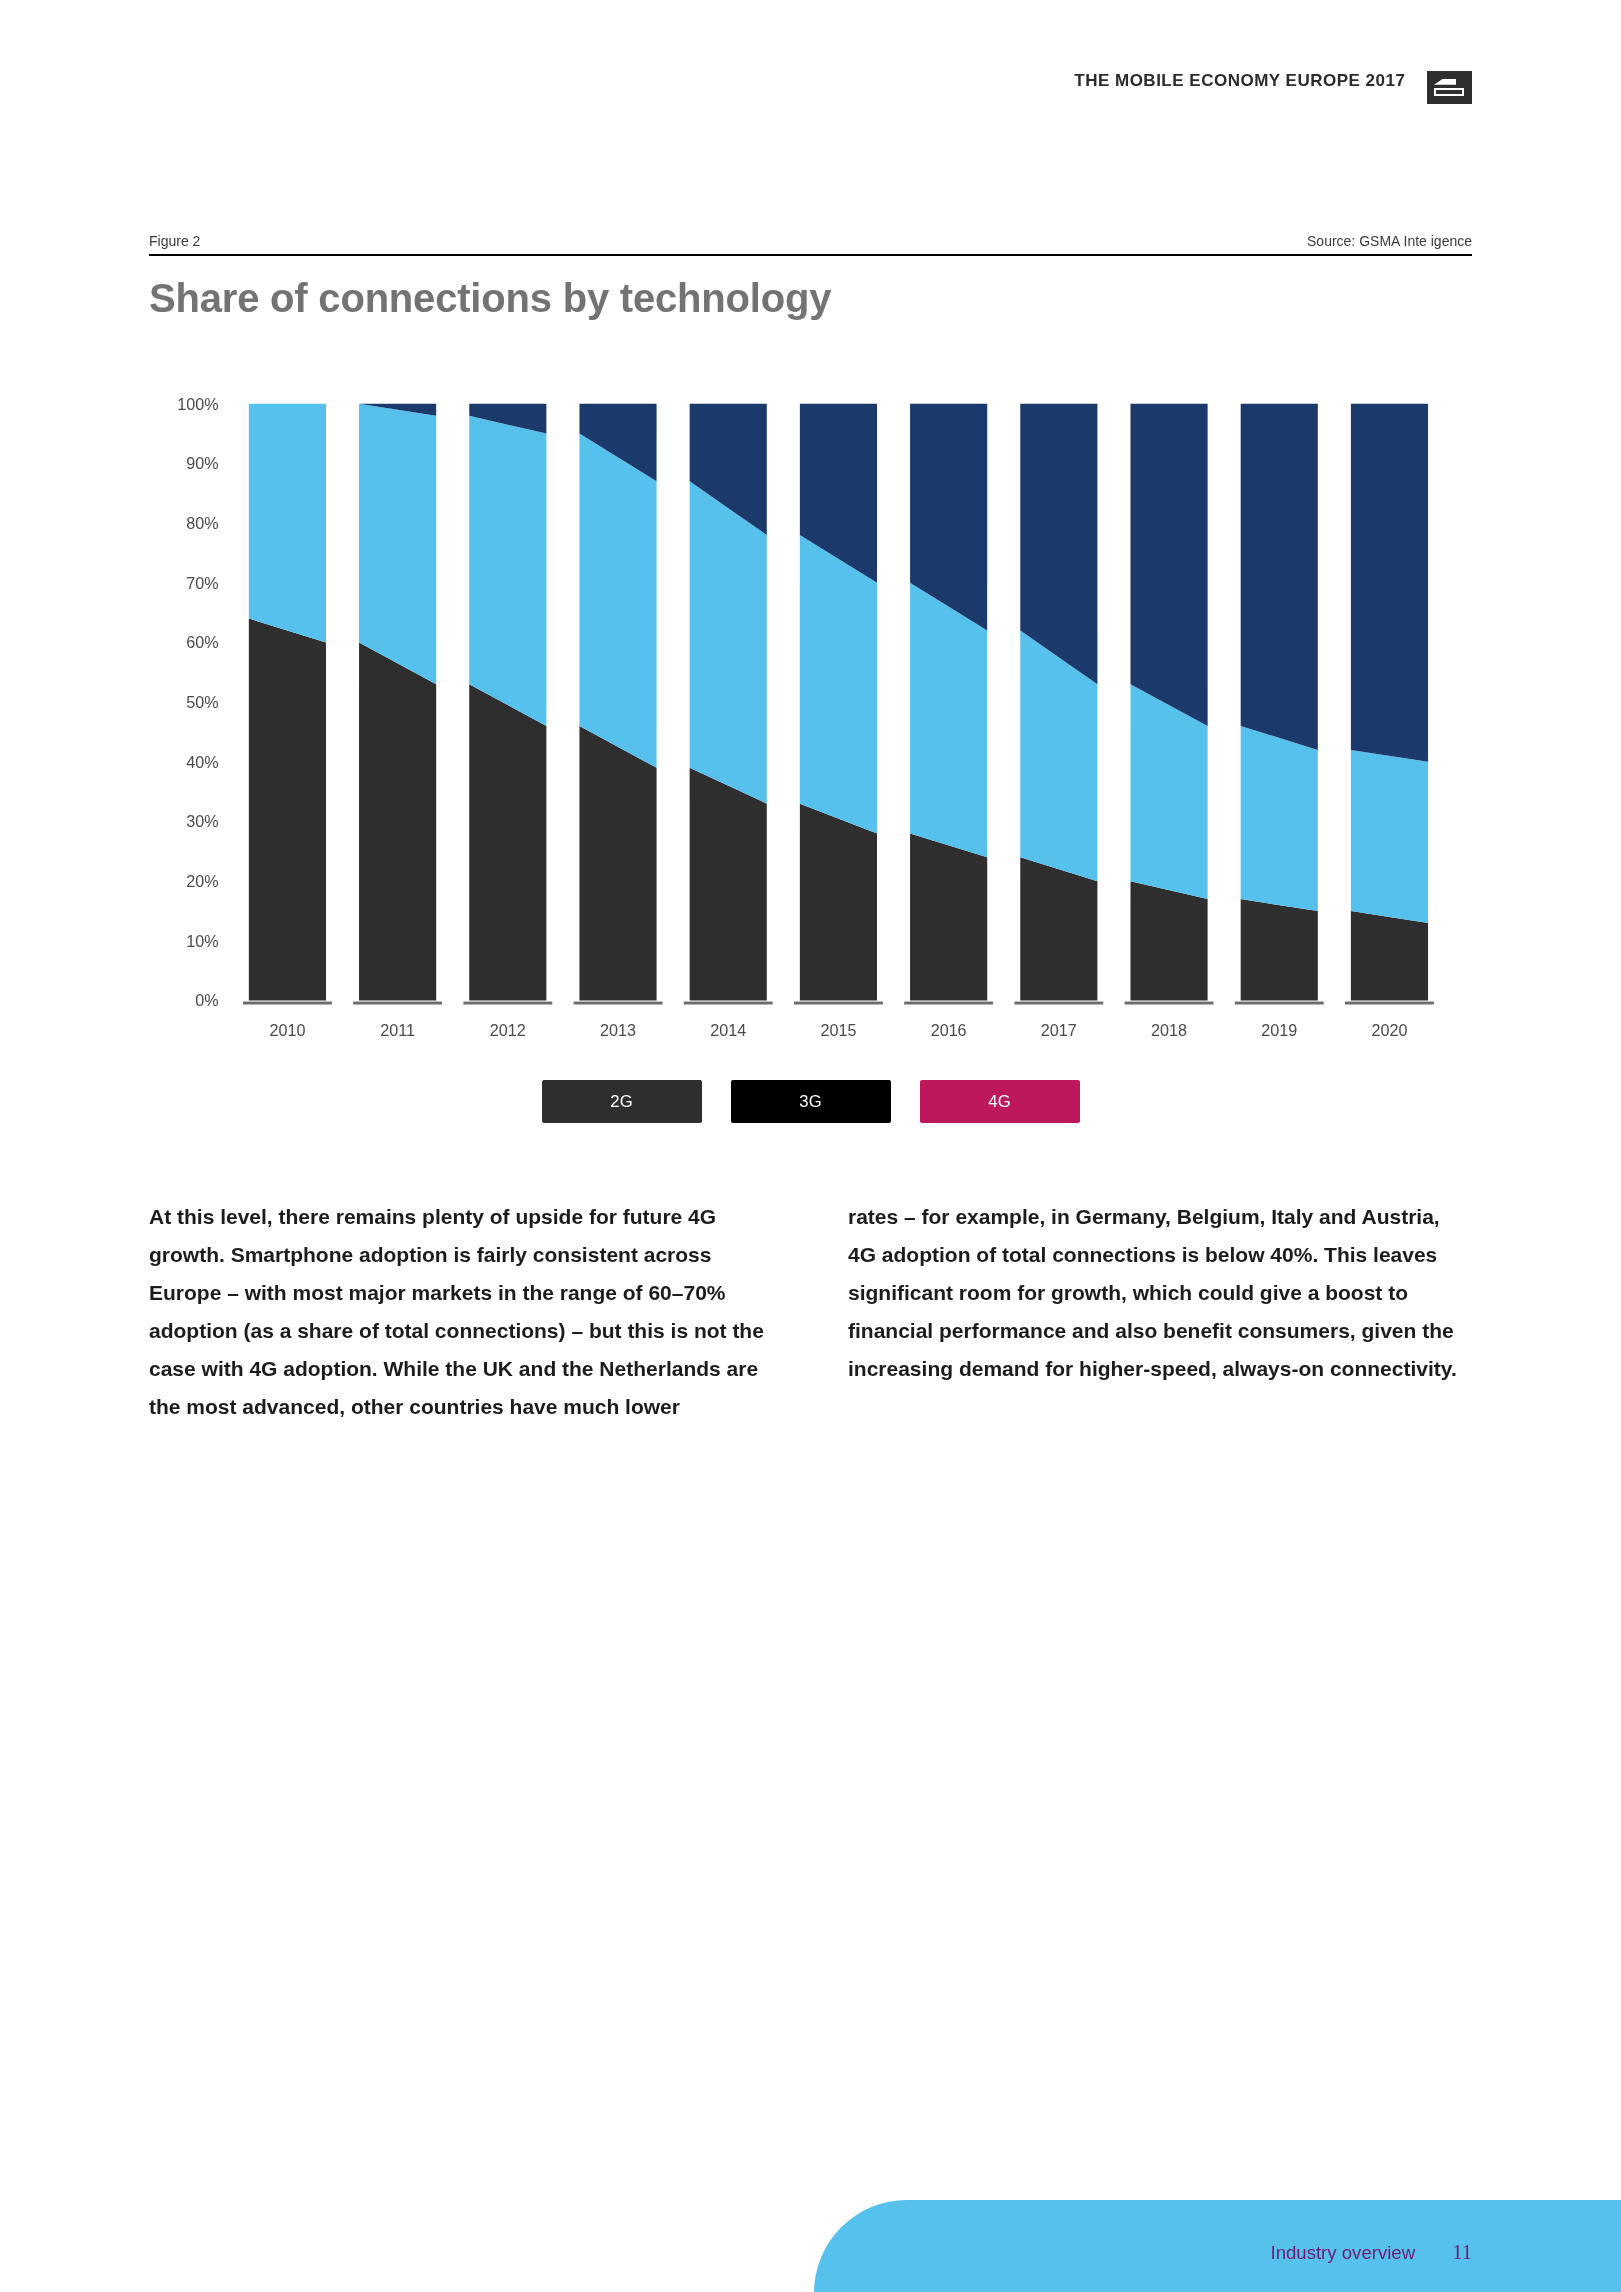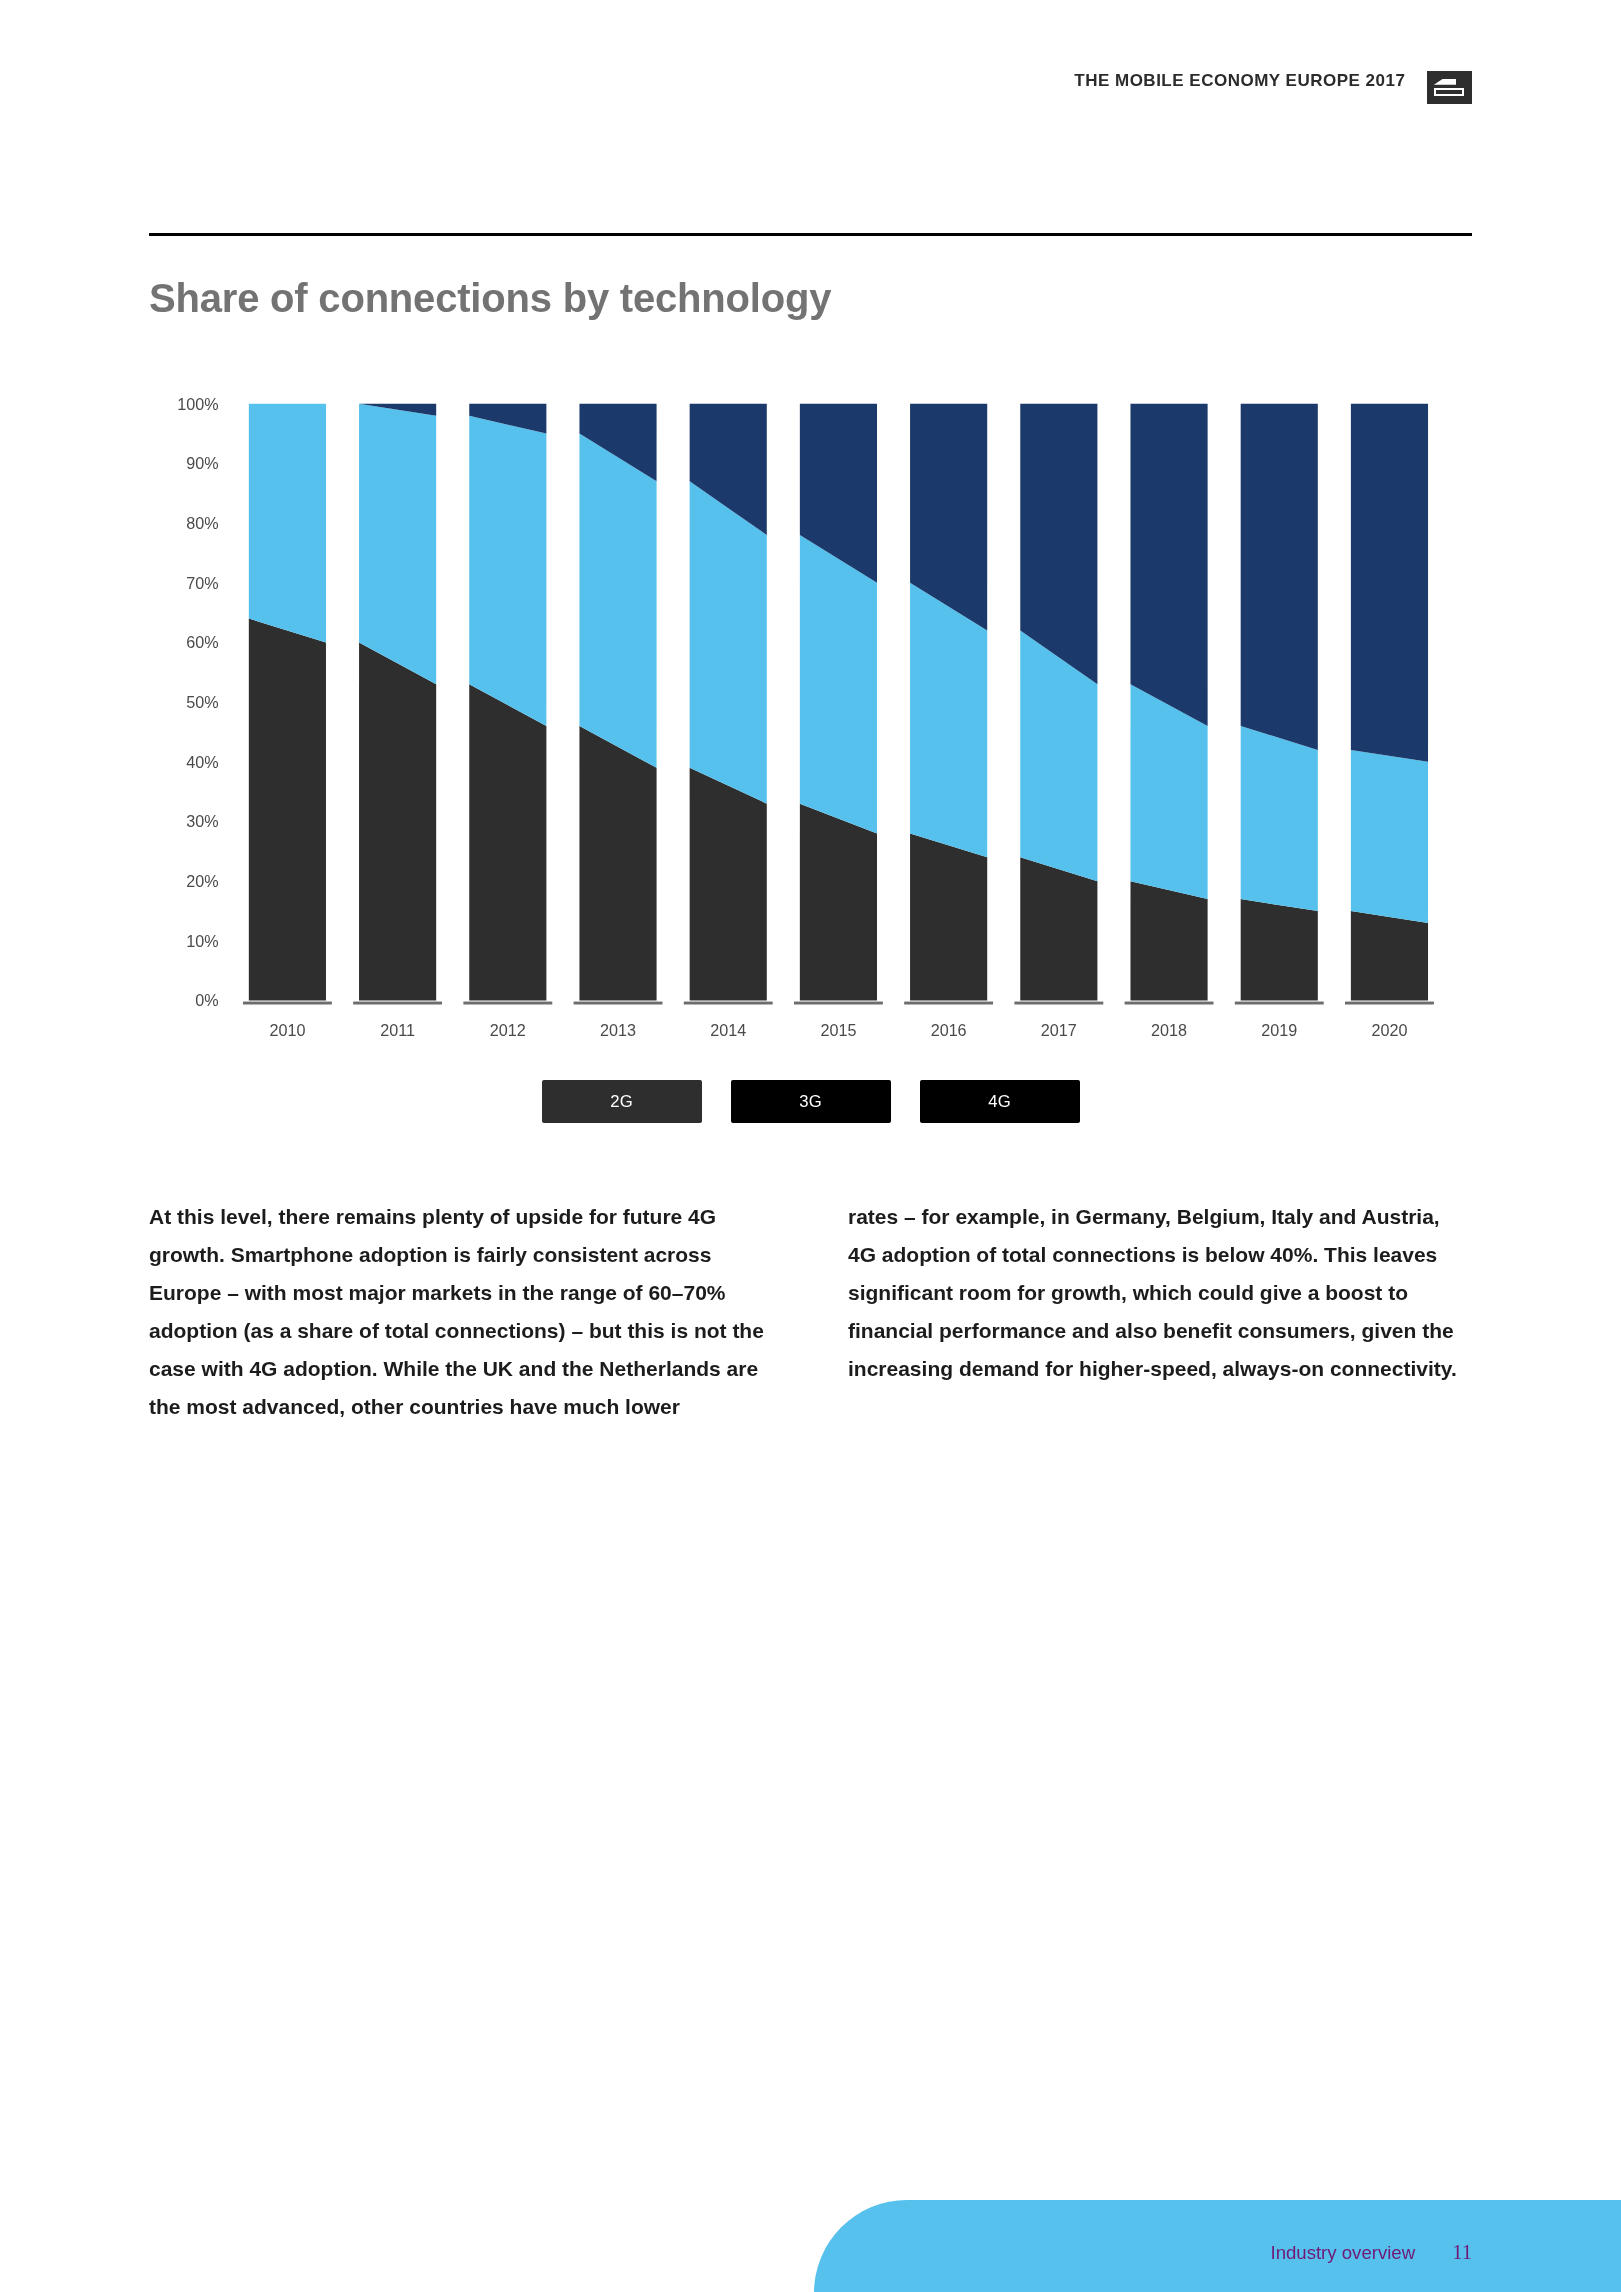--- a/index.html
+++ b/index.html
@@ -180,20 +180,24 @@
 <div class="page-header">
   <div class="page-header-title">THE MOBILE ECONOMY EUROPE 2017</div>
   <div class="gsma-logo">
     <div class="bar-a"></div>
     <div class="bar-b"></div>
     <div class="bar-c"></div>
   </div>
 </div>
 
 <div class="figure-head">
+  <div class="figure-head-row">
+    <span>Figure 2</span>
+    <span>Source: GSMA Inte igence</span>
+  </div>
   <div class="figure-rule"></div>
 </div>
 <div class="figure-title">Share of connections by technology</div>
 
 <div class="chart-wrap">
   <svg class="chart-svg" id="chart-svg" width="1323" height="667" viewBox="0 0 1350 680">
       <text x="71" y="642" text-anchor="end" class="axis-tick-label">0%</text>
       <text x="71" y="581.1" text-anchor="end" class="axis-tick-label">10%</text>
       <text x="71" y="520.2" text-anchor="end" class="axis-tick-label">20%</text>
       <text x="71" y="459.3" text-anchor="end" class="axis-tick-label">30%</text>
@@ -261,21 +265,21 @@
     </svg>
 </div>
 
 <div class="legend" id="chart-legend">
     <div class="legend-item" style="background: rgb(46, 46, 46);">
       <span>2G</span>
     </div>
     <div class="legend-item" style="background: #000000;">
       <span>3G</span>
     </div>
-    <div class="legend-item" style="background: #000000;">
+    <div class="legend-item" style="background: #be185d;">
       <span>4G</span>
     </div>
   </div>
 
 <div class="body-copy">
   <div class="body-col">
     <p>At this level, there remains plenty of upside for future 4G growth. Smartphone adoption is fairly consistent across Europe – with most major markets in the range of 60–70% adoption (as a share of total connections) – but this is not the case with 4G adoption. While the UK and the Netherlands are the most advanced, other countries have much lower</p>
   </div>
   <div class="body-col">
     <p>rates – for example, in Germany, Belgium, Italy and Austria, 4G adoption of total connections is below 40%. This leaves significant room for growth, which could give a boost to financial performance and also benefit consumers, given the increasing demand for higher-speed, always-on connectivity.</p>

